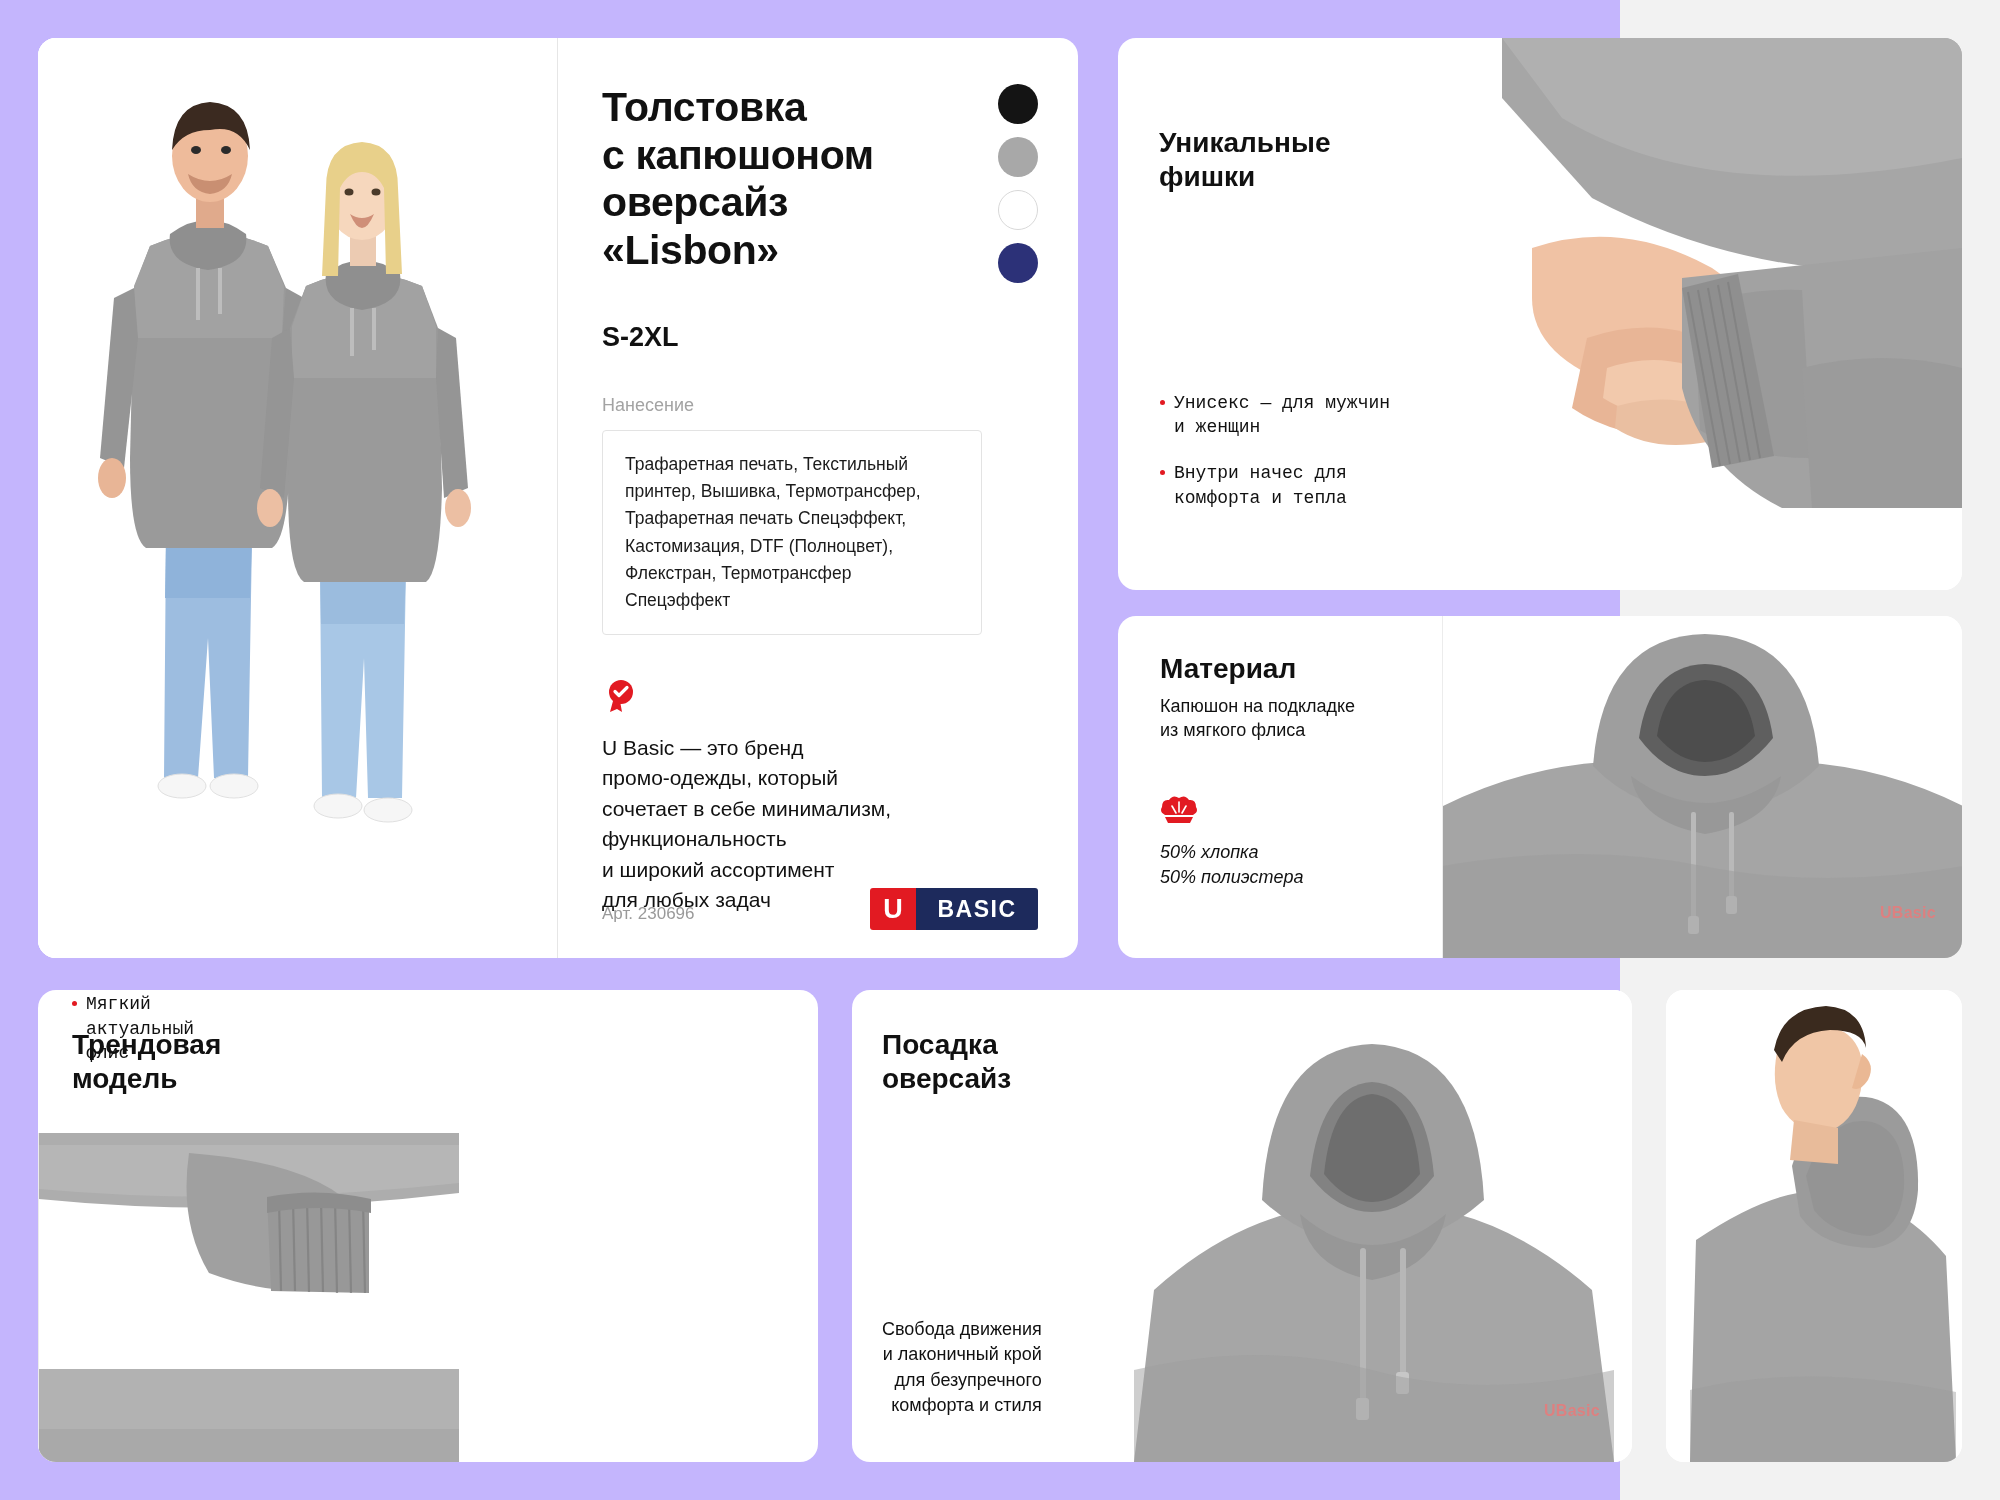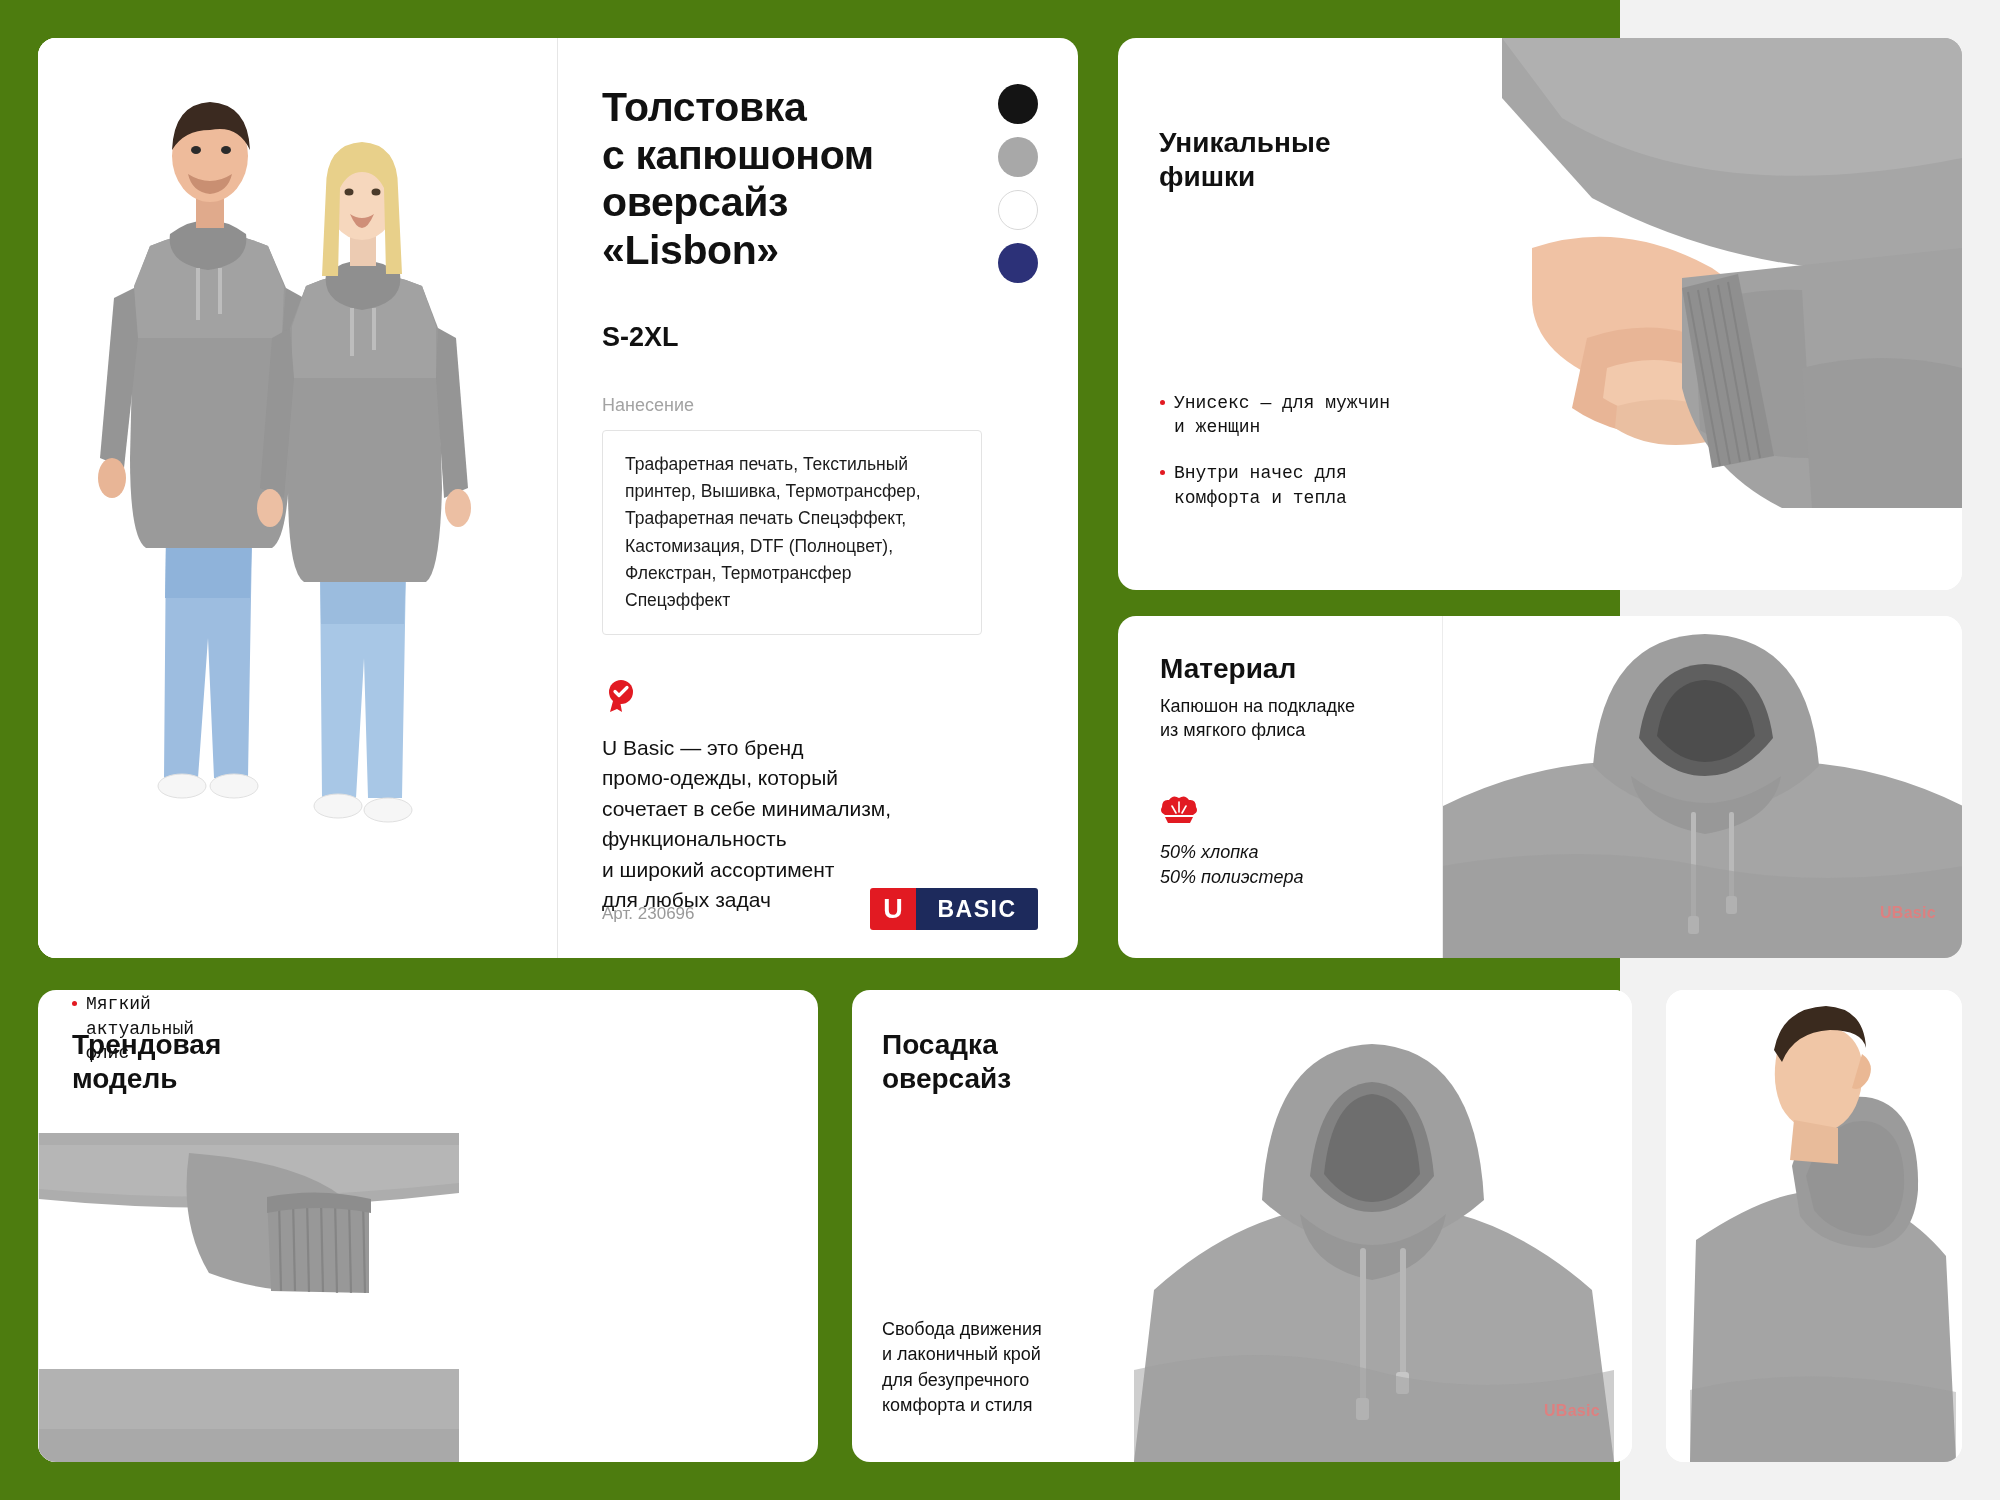--- a/index.html
+++ b/index.html
@@ -6,21 +6,21 @@
   html, body {
     margin: 0; padding: 0;
     width: 2000px; height: 1500px;
     background: #f2f2f2;
     font-family: "Liberation Sans", sans-serif;
     overflow: hidden;
   }
   .page {
     position: relative;
     width: 1620px; height: 1500px;
-    background: #4d7c0f;
+    background: #c4b5fd;
     padding: 38px 37px;
   }
   .card {
     background: #ffffff;
     border-radius: 18px;
     position: absolute;
     overflow: hidden;
   }
 
   
@@ -228,20 +228,21 @@
   #fit-card {
     left: 852px; top: 990px;
     width: 780px; height: 472px;
     display: flex;
   }
   .fit-left { width: 262px; padding: 38px 30px; position: relative; }
   .fit-text {
     position: absolute; left: 30px; bottom: 44px;
     font-size: 18px; line-height: 1.4; color: #111;
     white-space: pre-line;
+    text-align: right;
   }
   .fit-right { flex: 1; position: relative; overflow: hidden; }
 
   
   #back-card {
     left: 1666px; top: 990px;
     width: 296px; height: 472px;
     overflow: hidden;
   }
 </style>

